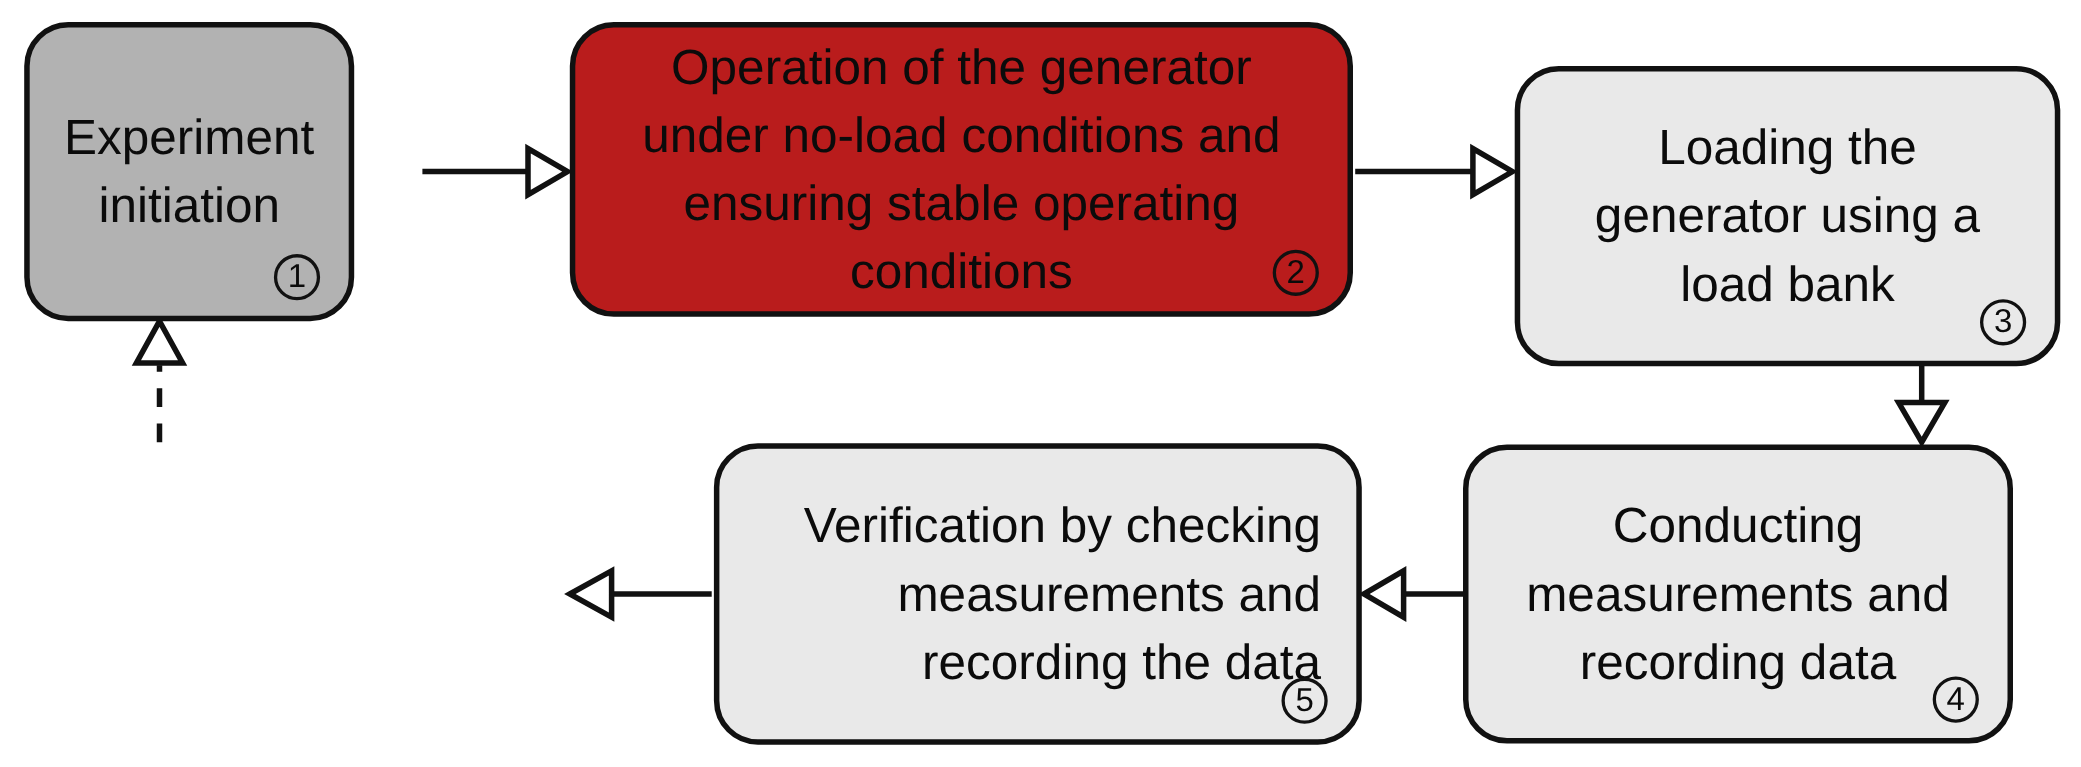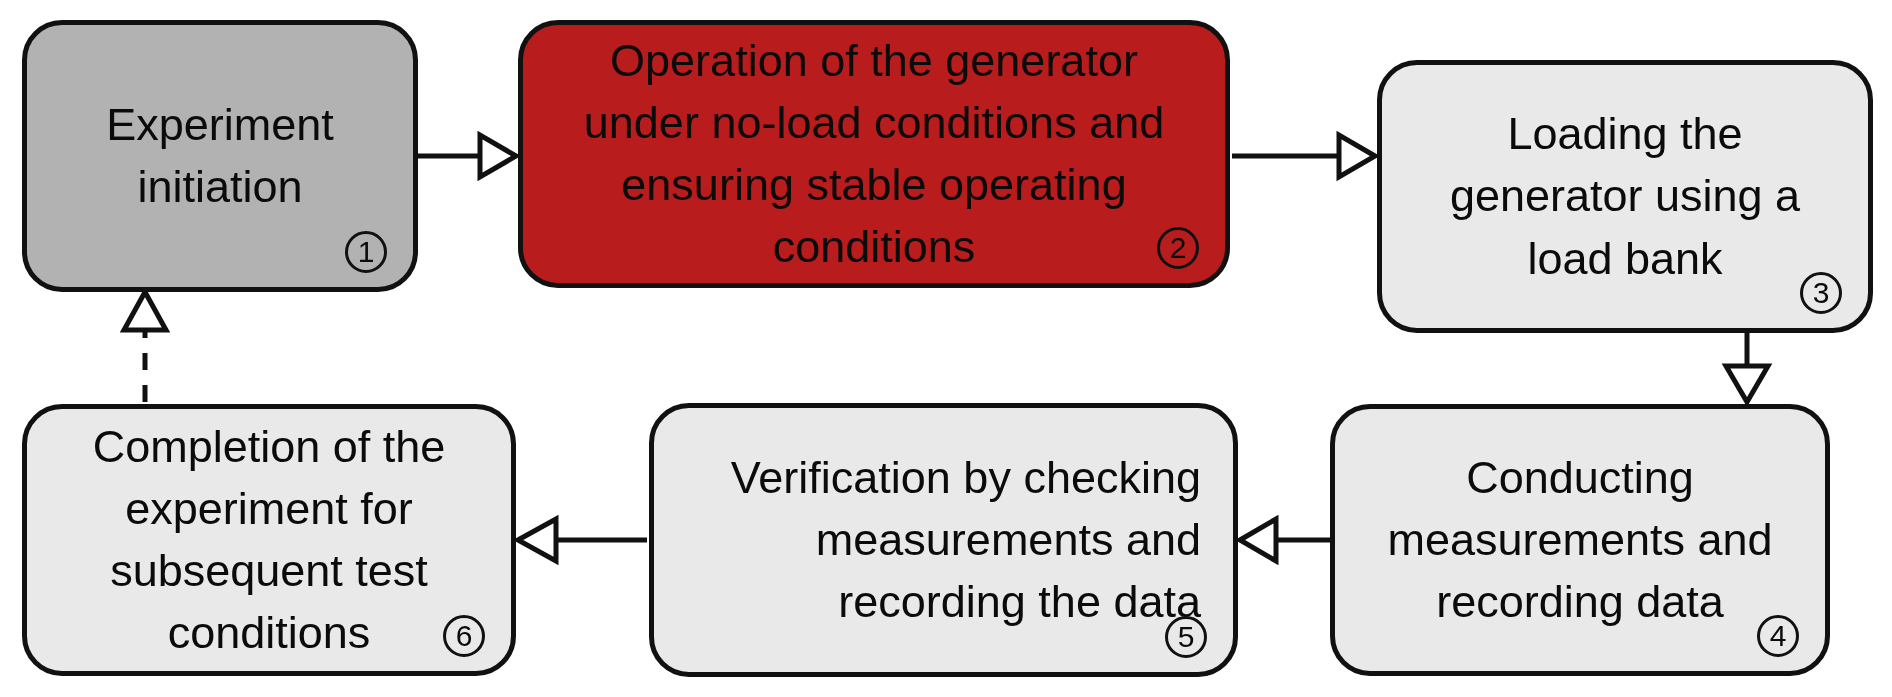--- a/index.html
+++ b/index.html
@@ -43,21 +43,21 @@
     border: 3.5px solid #111111;
     border-radius: 50%;
     display: flex;
     align-items: center;
     justify-content: center;
     font-size: 30px;
     line-height: 1;
     color: #0b0b0b;
   }
   
-  #node-1 { left: 22px;   top: 20px;  width: 396px; height: 272px; padding: 0 20px; }
+  #node-1 { left: 22px;   top: 20px;  width: 300px; height: 272px; padding: 0 20px; }
   #node-2 { left: 518px;  top: 20px;  width: 712px; height: 268px; padding: 0 46px; }
   #node-3 { left: 1377px; top: 20px;  width: 496px; height: 273px; padding: 0 36px; margin-top: 40px; }
   #node-4 { left: 1330px; top: 404px; width: 500px; height: 272px; padding: 0 20px; }
   #node-5 { left: 649px;  top: 403px; width: 589px; height: 274px; padding: 0 32px; text-align: right; }
   #node-6 { left: 22px;   top: 404px; width: 494px; height: 272px; padding: 0 30px; }
   svg.arrows {
     position: absolute;
     left: 0; top: 0;
     width: 1892px;
     height: 697px;
@@ -126,20 +126,14 @@
       </span>
   </div>
 
   <div class="node" id="node-5" style="background: rgb(233, 233, 233);">
     <span class="label">Verification by checking measurements and recording the data</span>
     <span class="badge">
         <span>5</span>
       </span>
   </div>
 
-  <div class="node" id="node-6" style="background: rgb(233, 233, 233);">
-    <span class="label">Completion of the experiment for subsequent test conditions</span>
-    <span class="badge">
-        <span>6</span>
-      </span>
-  </div>
 
 </div>
 
 </body></html>

